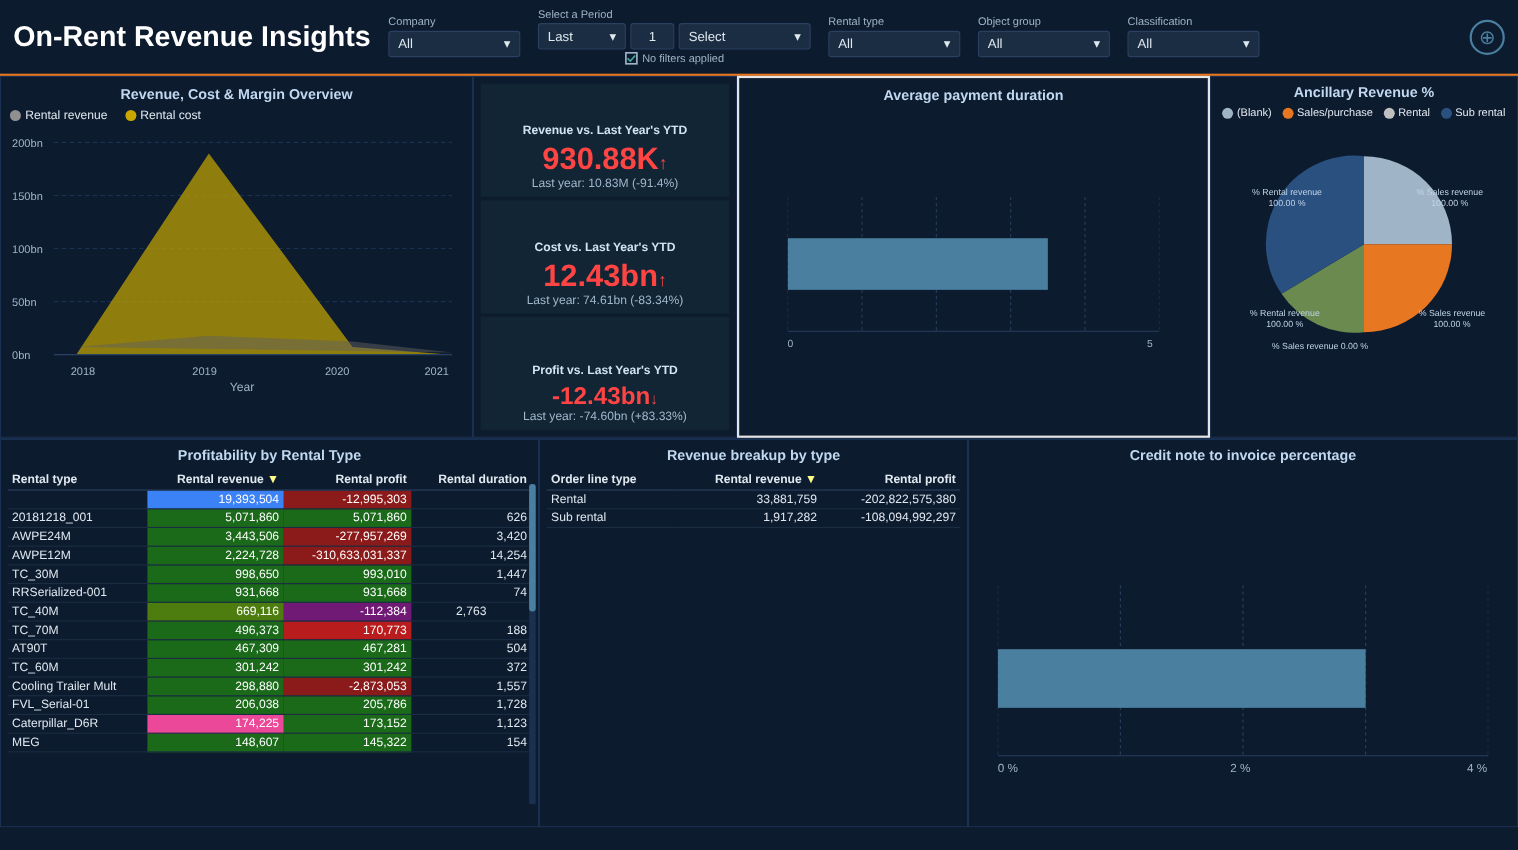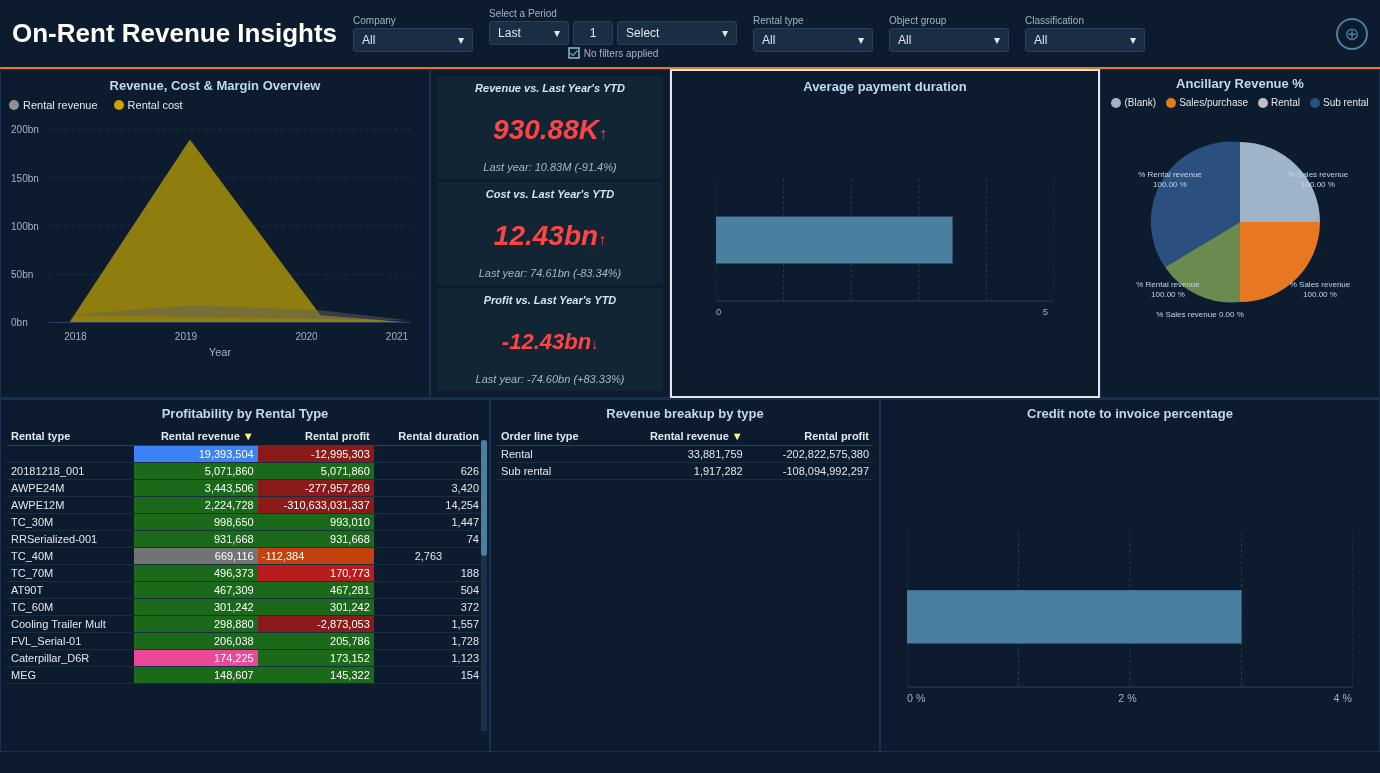--- a/index.html
+++ b/index.html
@@ -171,23 +171,22 @@
       flex-direction: column;
       gap: 3px;
       padding: 6px;
     }
     .kpi-box {
       flex: 1;
       background: #112535;
       display: flex;
       flex-direction: column;
       align-items: center;
-      justify-content: space-between;
+      justify-content: flex-end;
       padding: 6px;
-      font-style: italic;
     }
     .kpi-box-title {
       font-size: 11px;
       font-weight: 700;
       color: #d0e4f4;
       text-align: center;
       margin-bottom: 4px;
     }
     .kpi-big {
       font-size: 28px;
@@ -466,22 +465,22 @@
             <td style="text-align: right; color: rgb(224, 232, 240);">1,447</td>
           </tr>
           <tr>
             <td style="color: rgb(224, 232, 240);">RRSerialized-001</td>
             <td style="text-align: right; background: rgb(26, 106, 26); color: rgb(255, 255, 255);">931,668</td>
             <td style="text-align: right; background: rgb(26, 106, 26); color: rgb(255, 255, 255);">931,668</td>
             <td style="text-align: right; color: rgb(224, 232, 240);">74</td>
           </tr>
           <tr>
             <td style="color: rgb(224, 232, 240);">TC_40M</td>
-            <td style="text-align: right; background: #737373; color: rgb(255, 255, 255);">669,116</td>
-            <td style="text-align: left; background: #c2410c; color: rgb(255, 255, 255);">-112,384</td>
+            <td style="text-align: right; background: #4d7c0f; color: rgb(255, 255, 255);">669,116</td>
+            <td style="text-align: right; background: #701a75; color: rgb(255, 255, 255);">-112,384</td>
             <td style="text-align: center; color: rgb(224, 232, 240);">2,763</td>
           </tr>
           <tr>
             <td style="color: rgb(224, 232, 240);">TC_70M</td>
             <td style="text-align: right; background: rgb(26, 106, 26); color: rgb(255, 255, 255);">496,373</td>
             <td style="text-align: right; background: #b91c1c; color: rgb(255, 255, 255);">170,773</td>
             <td style="text-align: right; color: rgb(224, 232, 240);">188</td>
           </tr>
           <tr>
             <td style="color: rgb(224, 232, 240);">AT90T</td>

